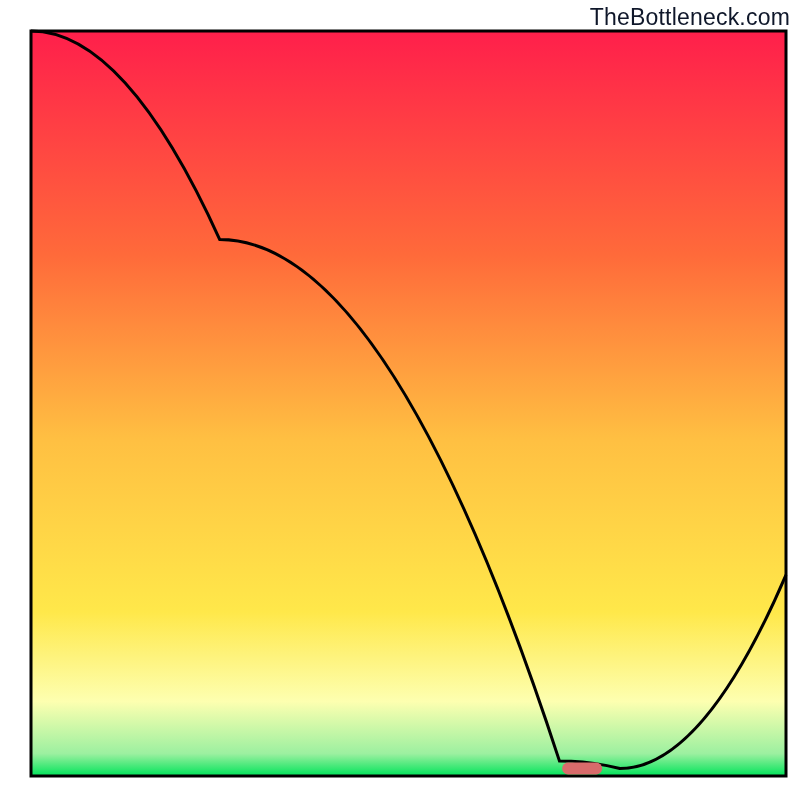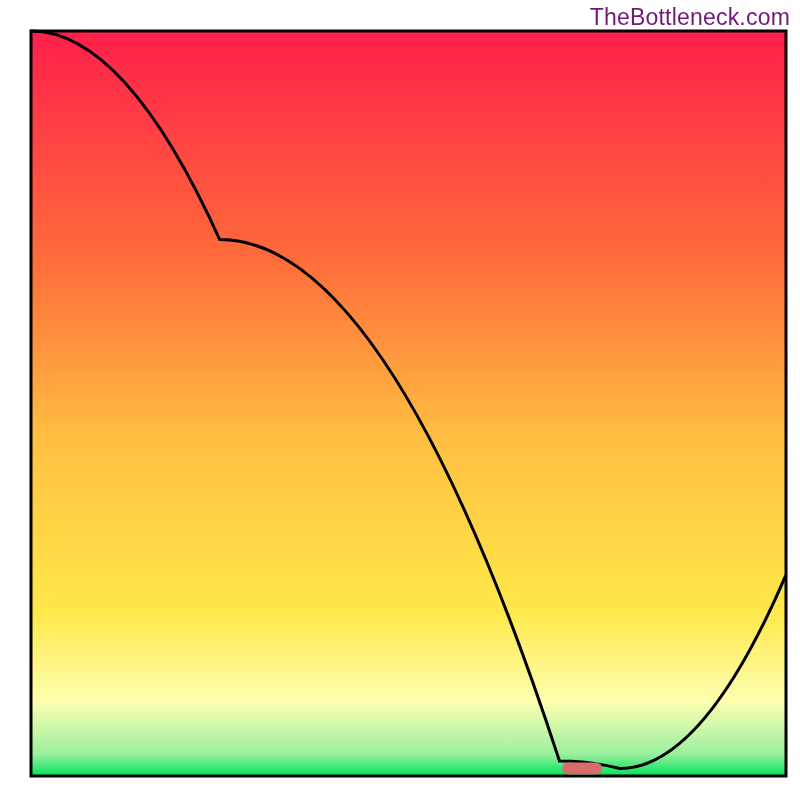--- a/index.html
+++ b/index.html
@@ -14,21 +14,21 @@
   .wrap {
     position: relative;
     width: 800px;
     height: 800px;
   }
   .watermark {
     position: absolute;
     top: 4px;
     right: 10px;
     font-size: 23px;
-    color: #701a75;
+    color: #0f172a;
     font-weight: 400;
     letter-spacing: 0.2px;
   }
   svg {
     display: block;
   }
 </style>
 </head>
 <body>
 

